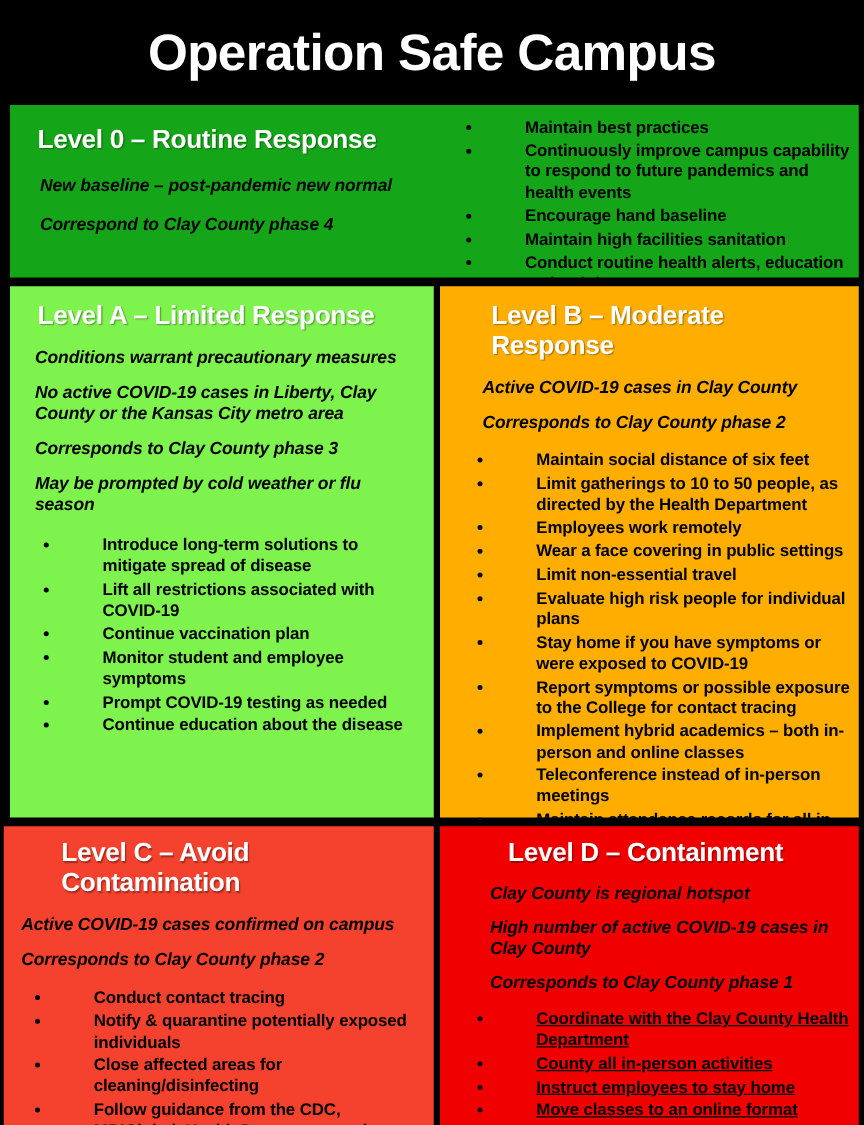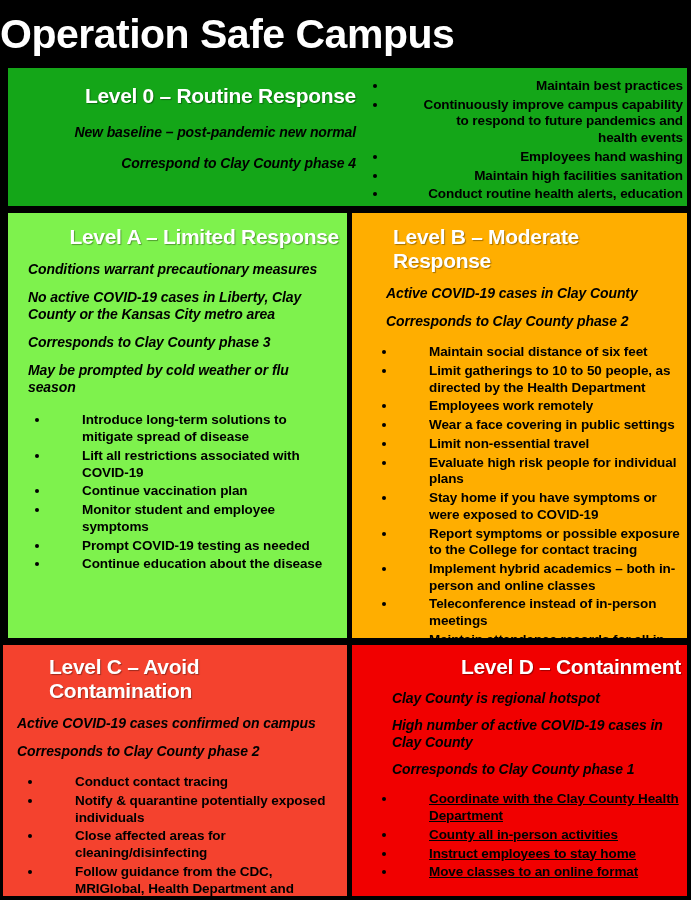--- a/index.html
+++ b/index.html
@@ -5,22 +5,22 @@
   html, body { margin: 0; padding: 0; background: #000; }
   .poster {
     position: relative;
     width: 691px; height: 900px;
     background: #000;
     font-family: "Liberation Sans", sans-serif;
     color: #000;
     overflow: hidden;
   }
   .poster-header {
-    height: 68px;
-    display: flex; align-items: center; 
+    height: 84px;
+    display: flex; align-items: center; justify-content: center;
   }
   .poster-title {
     margin: 0;
     color: #fff;
     font-size: 41px;
     font-weight: 700;
     letter-spacing: -0.5px;
     text-shadow: 2px 2px 2px rgba(0,0,0,.6);
   }
   .row { display: flex; }
@@ -49,48 +49,47 @@
     letter-spacing: -0.1px;
   }
   .bullets li { margin-bottom: 2px; padding-left: 32px; }
 
   
   .level0 {
     height: 138px;
     margin: 0 4px 0 8px;
     display: grid;
     grid-template-columns: 348px 1fr;
-    text-align: right;
   }
   .level0 .l0-left { padding: 16px 0 0 22px; }
   .level0 .sec-title { margin-bottom: 16px; }
   .level0 .intro { margin-bottom: 14px; padding-left: 2px; }
   .level0 .bullets { padding: 10px 4px 0 32px; }
 
   .divider { height: 7px; }
 
   
   .mid-row { height: 425px; margin: 0 4px 0 8px; }
   .levela { width: 339px; margin-right: 5px; padding: 12px 8px 0 0; }
-  .levela .sec-title { padding-left: 22px; margin-bottom: 12px; text-align: right; }
+  .levela .sec-title { padding-left: 22px; margin-bottom: 12px; }
   .levela .intro { padding-left: 20px; margin-bottom: 11px; }
   .levela .bullets { margin-top: 16px; padding-left: 42px; }
   .levelb { flex: 1; padding: 12px 6px 0 0; }
   .levelb .sec-title { padding-left: 41px; margin-bottom: 12px; }
   .levelb .intro { padding-left: 34px; margin-bottom: 11px; }
   .levelb .bullets { margin-top: 14px; padding-left: 45px; }
 
   
   .bottom-row { height: 251px; margin: 0 4px 0 3px; }
   .levelc { width: 344px; margin-right: 5px; padding: 10px 6px 0 0; }
   .levelc .sec-title { padding-left: 10px; margin-bottom: 12px; margin-left: 36px; }
   .levelc .intro { padding-left: 14px; margin-bottom: 11px; }
   .levelc .bullets { margin-top: 14px; padding-left: 40px; }
   .leveld { flex: 1; padding: 10px 6px 0 0; }
-  .leveld .sec-title { text-align: right; margin-bottom: 11px; }
+  .leveld .sec-title { text-align: center; margin-bottom: 11px; }
   .leveld .intro { padding-left: 40px; margin-bottom: 10px; font-style: italic; }
   .leveld .bullets { margin-top: 13px; padding-left: 45px; text-decoration: underline; }
 </style>
 </head>
 <body>
 
 <div class="poster">
 
   <header class="poster-header">
     <h1 class="poster-title">Operation Safe Campus</h1>
@@ -98,21 +97,21 @@
 
   <section class="panel level0" style="background:#14A618">
     <div class="l0-left">
       <h2 class="sec-title">Level 0 – Routine Response</h2>
       <p class="intro">New baseline – post-pandemic new normal</p>
       <p class="intro">Correspond to Clay County phase 4</p>
     </div>
     <ul class="bullets">
       <li>Maintain best practices</li>
       <li>Continuously improve campus capability to respond to future pandemics and health events</li>
-      <li>Employees hand washing</li>
+      <li>Encourage hand baseline</li>
       <li>Maintain  high facilities sanitation</li>
       <li>Conduct routine health alerts, education and training</li>
     </ul>
   </section>
 
   <div class="divider"></div>
 
   <div class="row mid-row">
 
     <section class="panel levela" style="background:#7EF24D">

